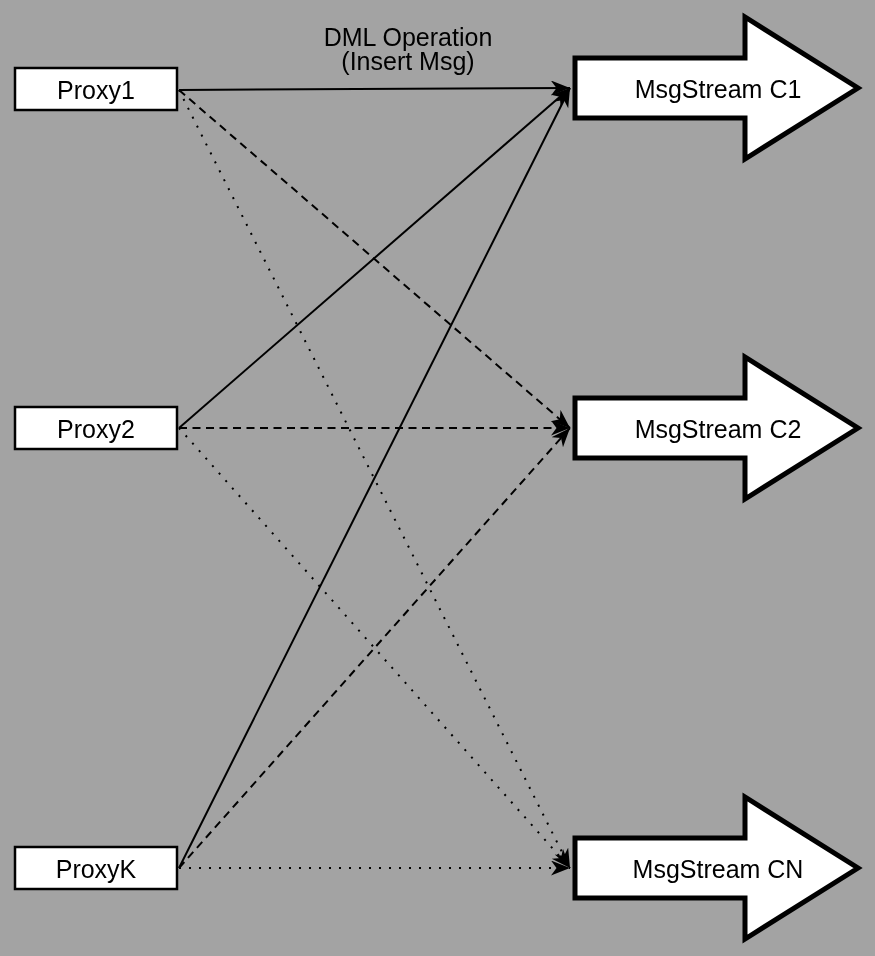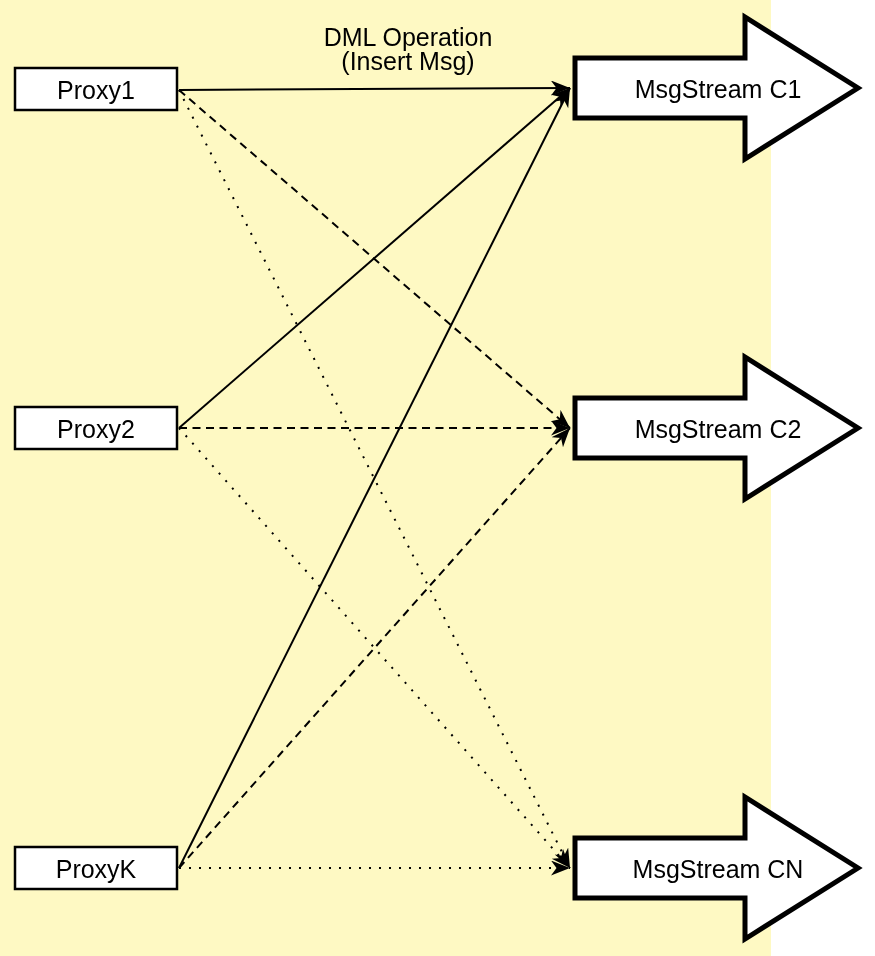--- a/index.html
+++ b/index.html
@@ -6,23 +6,23 @@
     margin: 0;
     padding: 0;
     background: #ffffff;
     width: 875px;
     height: 956px;
     overflow: hidden;
     font-family: "Liberation Sans", sans-serif;
   }
   #canvas-wrap {
     position: relative;
-    width: 771px;
+    width: 875px;
     height: 956px;
-    background: #fef9c3;
+    background: #a3a3a3;
   }
   svg { display: block; }
   .edge {
     stroke: #000000;
     stroke-width: 2;
     fill: none;
   }
   .edge.dashed { stroke-dasharray: 8 5.5; }
   .edge.dotted { stroke-dasharray: 2 8; }
   .proxy-box {

